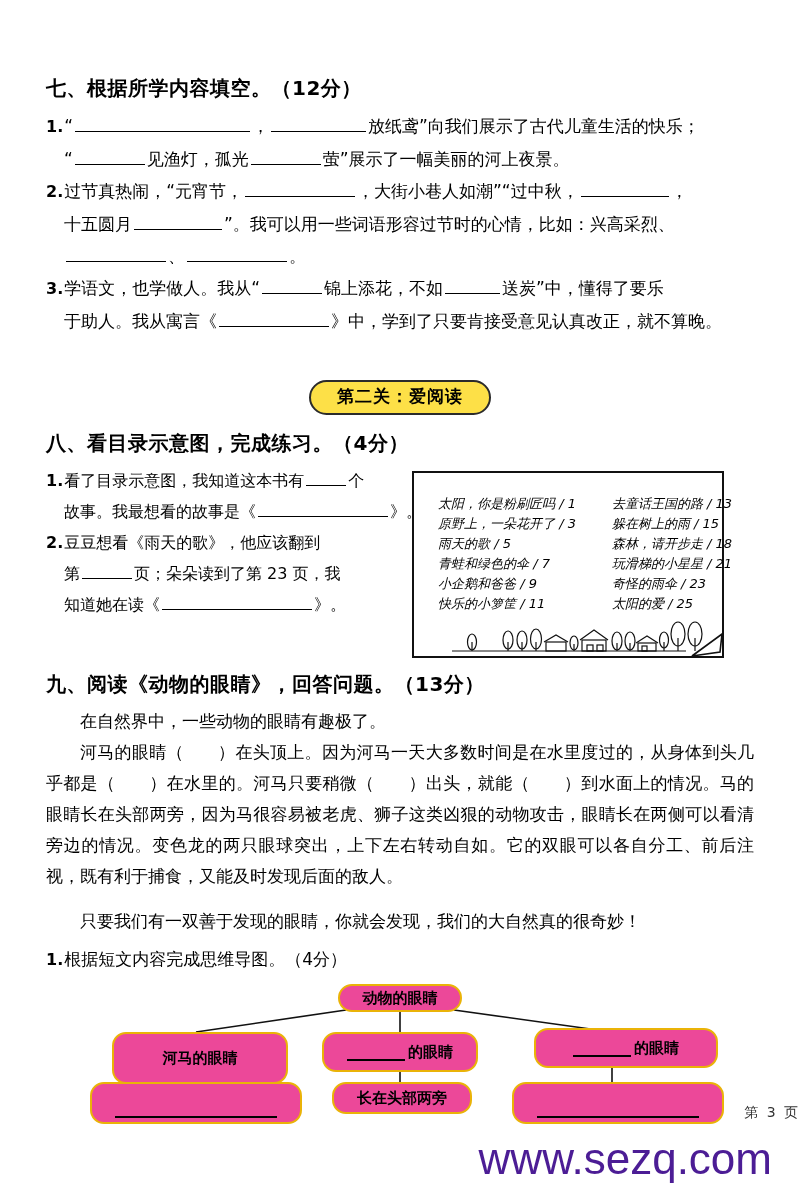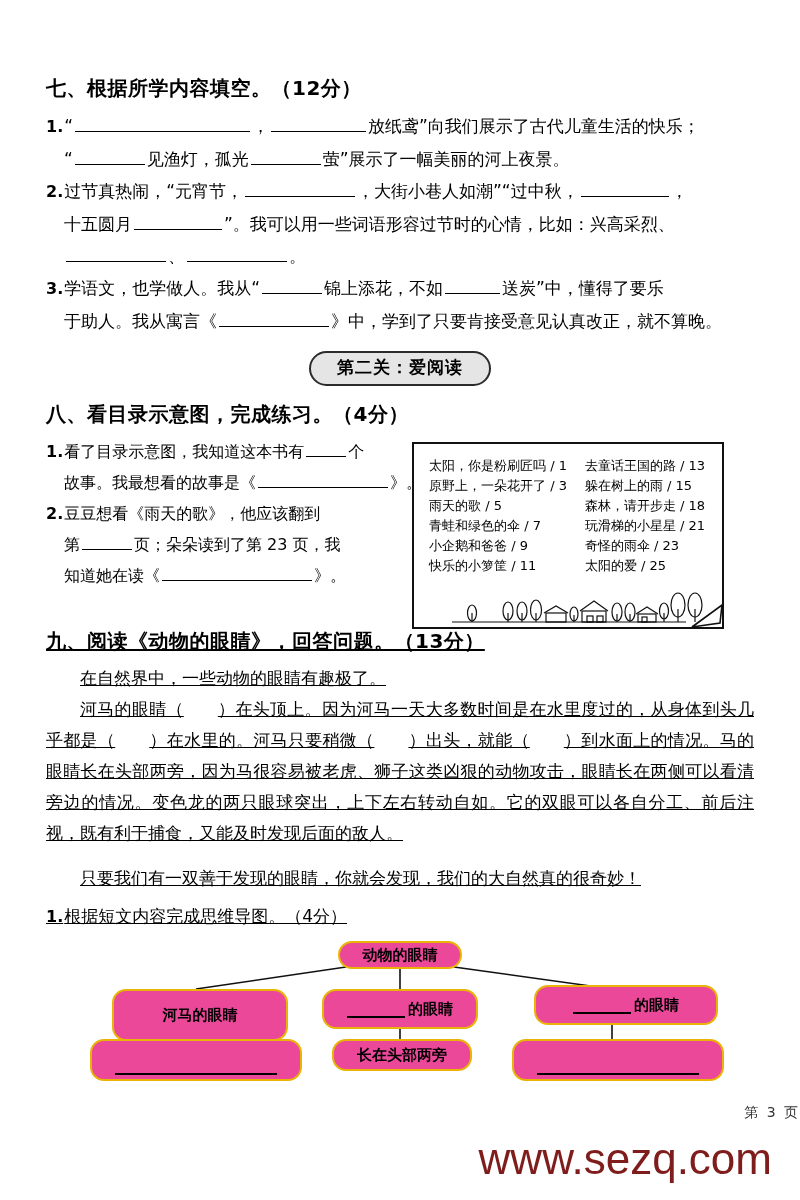--- a/index.html
+++ b/index.html
@@ -69,27 +69,28 @@
     text-align: center;
   }
 
   
   .banner-wrap {
     text-align: center;
     margin: 14px 0 16px 0;
   }
   .banner {
     display: inline-block;
-    background: #e5e5e5;
+    background: #fde047;
     border: 2px solid #2b2b2b;
     border-radius: 18px;
     padding: 3px 26px 5px 26px;
     font-size: 17px;
     font-weight: 700;
     letter-spacing: 1px;
+    margin-top: 29px;
   }
 
   
   .sec8-body {
     display: flex;
     align-items: flex-start;
     gap: 10px;
   }
   .sec8-left {
     width: 356px;
@@ -120,21 +121,21 @@
     display: flex;
     gap: 4px;
     font-size: 13px;
     line-height: 20px;
   }
   .toc-col { flex: 1 1 50%; }
   .toc-col li {
     list-style: none;
     white-space: nowrap;
   }
-  .toc-col ul { margin: 7px; padding: 0; }
+  .toc-col ul { margin: 16px; padding: 0; font-style: italic; }
   .toc-deco {
     position: absolute;
     left: 0; right: 0; bottom: 2px;
     height: 34px;
     pointer-events: none;
   }
   .toc-curl {
     position: absolute;
     right: -2px;
     bottom: -2px;
@@ -203,21 +204,21 @@
     text-align: right;
     font-size: 14px;
     color: #333;
     letter-spacing: 2px;
   }
   .watermark {
     position: absolute;
     right: 28px;
     top: 1134px;
     font-size: 44px;
-    color: #7f1d1d;
+    color: #4c1d95;
     letter-spacing: 0px;
     font-family: "Liberation Sans", sans-serif;
   }
 </style>
 </head>
 <body>
 
 <div class="page">
 
   <div>
@@ -333,21 +334,21 @@
           </g>
         </svg>
 
         <svg class="toc-curl" viewBox="0 0 34 26">
           <polygon points="2,24 32,2 30,20" fill="#ffffff" stroke="#111" stroke-width="1.6"></polygon>
         </svg>
       </div>
     </div>
   </div>
 
-  <div style="text-decoration:underline;">
+  <div style="margin-top:14px;">
     <div class="sec-head">九、阅读《动物的眼睛》，回答问题。（13分）</div>
 
     <div class="passage">
       <p class="ind">在自然界中，一些动物的眼睛有趣极了。</p>
       <p class="ind"><span>河马的眼睛（</span><span class="paren"></span><span>）在头顶上。因为河马一天大多数时间是在水里度过的，从身体到头几乎都是（</span><span class="paren"></span><span>）在水里的。河马只要稍微（</span><span class="paren"></span><span>）出头，就能（</span><span class="paren"></span><span>）到水面上的情况。马的眼睛长在头部两旁，因为马很容易被老虎、狮子这类凶狠的动物攻击，眼睛长在两侧可以看清旁边的情况。变色龙的两只眼球突出，上下左右转动自如。它的双眼可以各自分工、前后注视，既有利于捕食，又能及时发现后面的敌人。</span></p>
       <p class="ind" style="margin-top:14px;">只要我们有一双善于发现的眼睛，你就会发现，我们的大自然真的很奇妙！</p>
     </div>
 
     <div class="qline" style="margin-top:6px;">
       <span class="qnum">1.</span><span>根据短文内容完成思维导图。（4分）</span>

